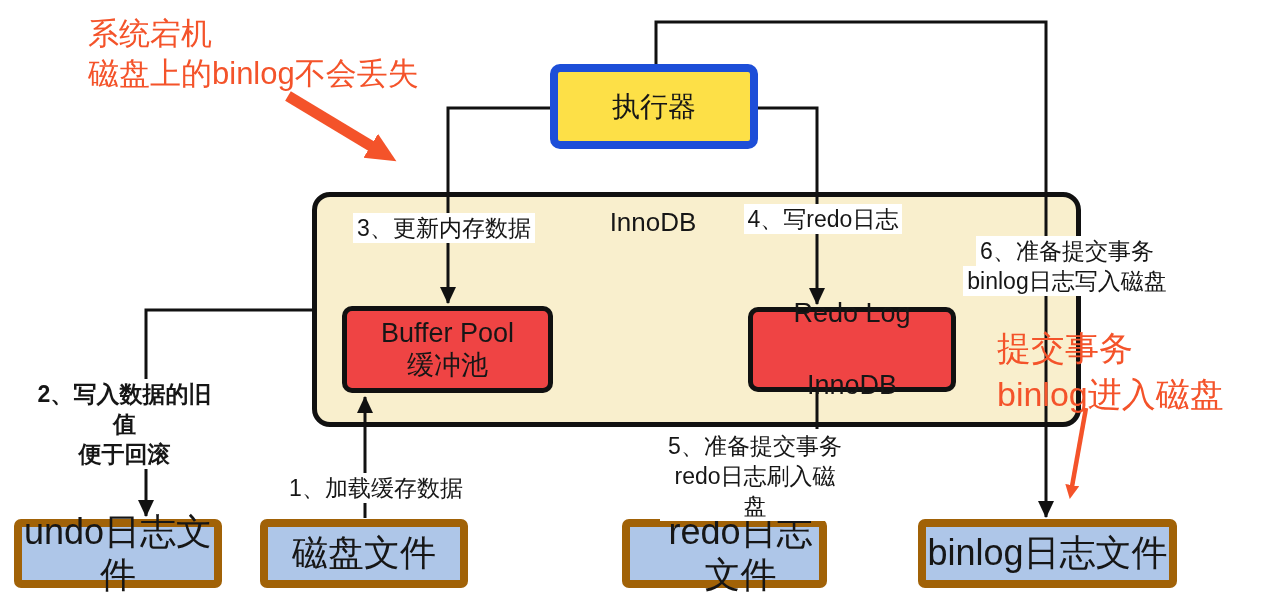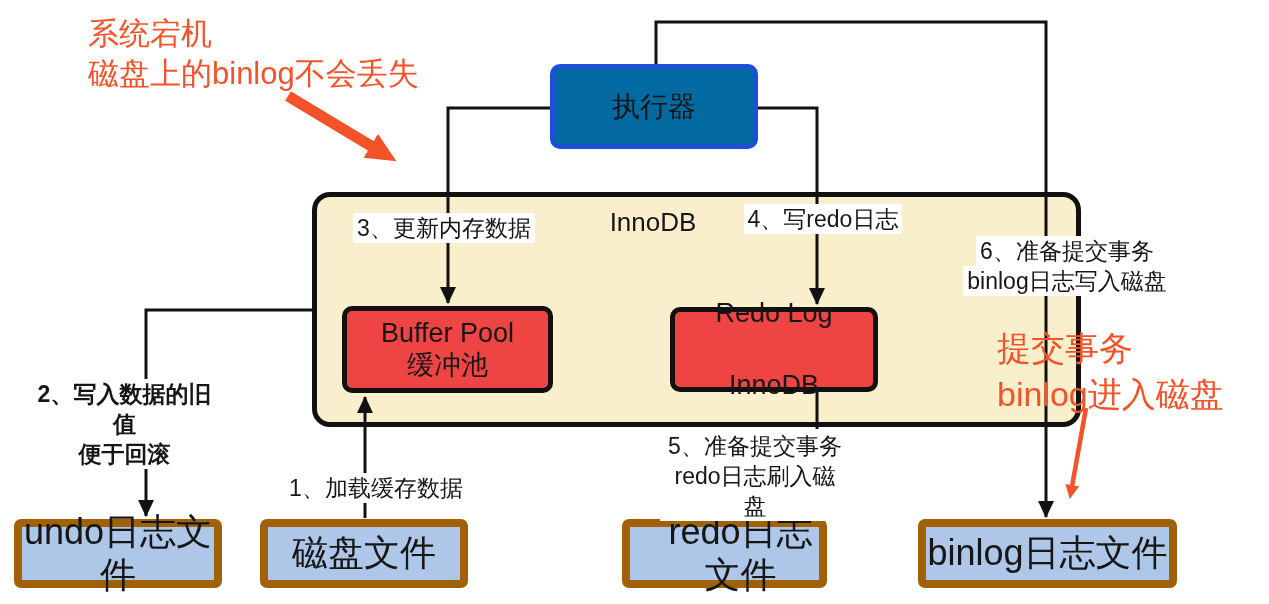--- a/index.html
+++ b/index.html
@@ -9,38 +9,38 @@
     color:#161616;overflow:hidden;
   }
   
   .node{
     position:absolute;display:flex;flex-direction:column;
     align-items:center;justify-content:center;text-align:center;
     box-sizing:border-box;line-height:1.18;
   }
   .executor{
     left:550px;top:64px;width:208px;height:85px;
-    background:#0369a1;border:5px solid #1d4ed8;border-radius:10px;
+    background:#fde047;border:8px solid #1d4ed8;border-radius:10px;
     font-size:28px;z-index:3;
   }
   .innodb{
     left:312px;top:192px;width:769px;height:235px;
     background:#f9efcd;border:5px solid #111;border-radius:18px;
     z-index:1;
   }
   .innodb-label{
     position:absolute;left:573px;top:208px;width:160px;text-align:center;
     font-size:26px;line-height:1.15;z-index:2;
   }
   .memnode{
     background:#ef4444;border:5px solid #111;border-radius:10px;
     font-size:27px;z-index:3;
   }
   .bufferpool{left:342px;top:306px;width:211px;height:87px;}
-  .redologbuffer{left:670px;top:307px;width:208px;height:85px;gap:40px;}
+  .redologbuffer{left:748px;top:307px;width:208px;height:85px;gap:40px;}
   .disknode{
     background:#aec6e8;border:8px solid #a16207;border-radius:7px;
     font-size:36px;z-index:3;
   }
   .undofile{left:14px;top:519px;width:208px;height:69px;}
   .diskfile{left:260px;top:519px;width:208px;height:69px;}
   .redofile{left:622px;top:519px;width:205px;height:69px;padding-left:32px;}
   .binlogfile{left:918px;top:519px;width:259px;height:69px;}
   
   #wires{position:absolute;left:0;top:0;width:1269px;height:604px;z-index:2;}

